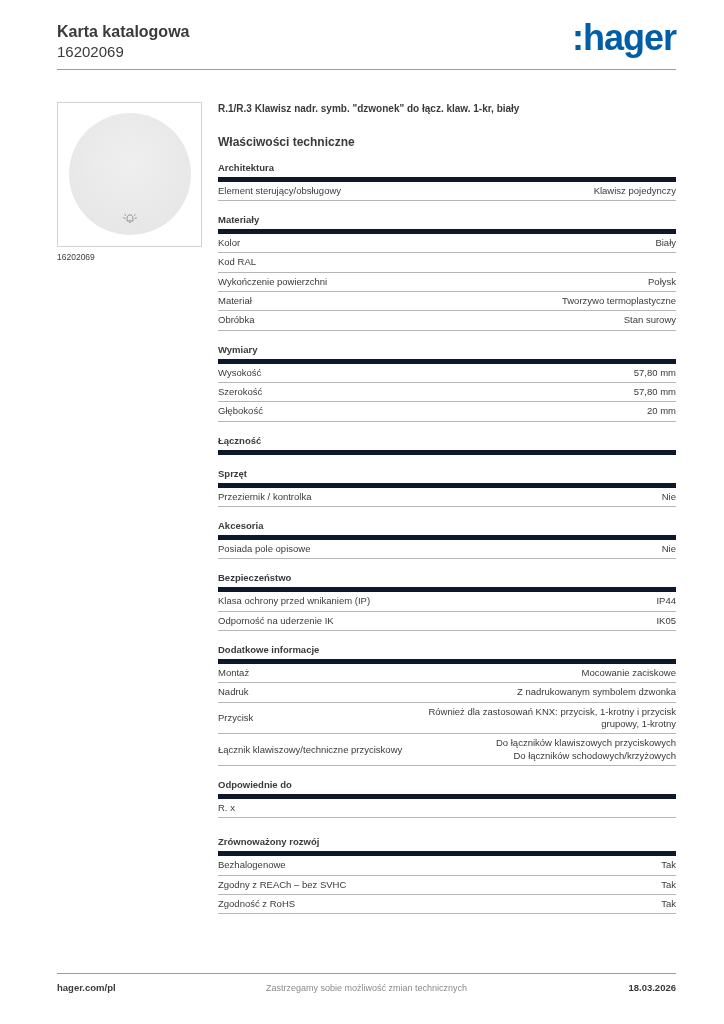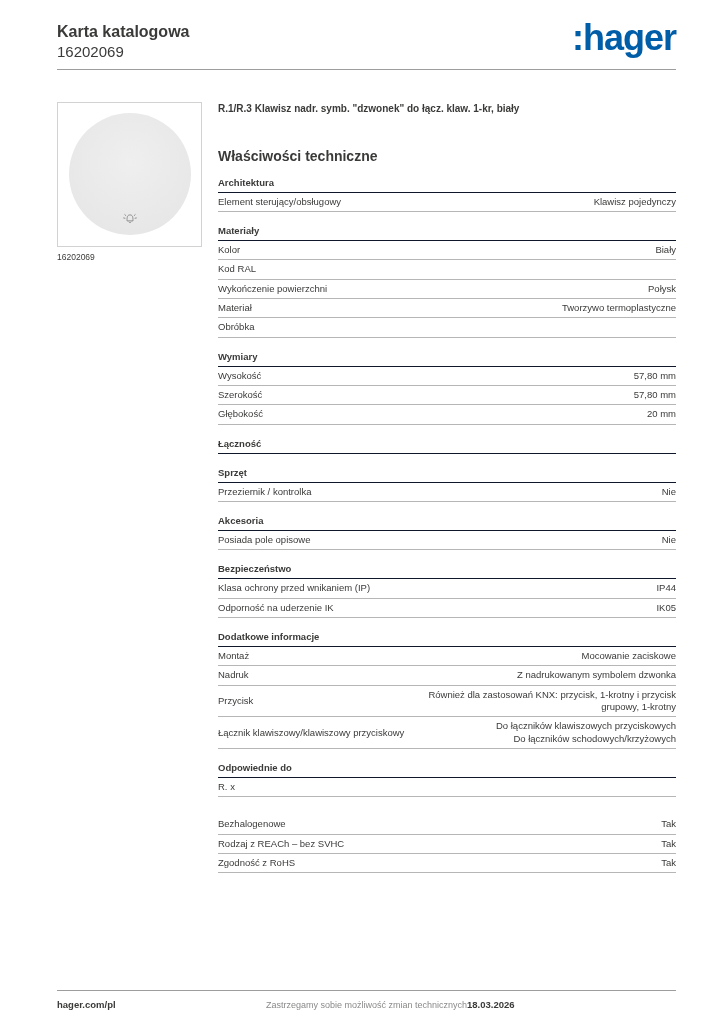--- a/index.html
+++ b/index.html
@@ -35,48 +35,48 @@
   .key-circle {
     width:122px; height:122px; border-radius:50%;
     background:radial-gradient(circle at 50% 40%, #efefef 0%, #e7e7e7 75%, #e2e2e2 100%);
     position:relative;
   }
   .bell { position:absolute; bottom:7px; left:50%; transform:translateX(-50%); line-height:0; }
   .image-caption { font-size:8.5px; margin-top:5px; color:#3a3a39; }
 
   .spec-col { flex:1; min-width:0; }
   .product-title { font-size:10px; font-weight:bold; line-height:1.3; }
-  .spec-heading { font-size:14px; font-weight:bold; margin-top:33px; }
+  .spec-heading { font-size:12px; font-weight:bold; margin-top:20px; }
 
   
   .sections { margin-top:2px; }
   .section { margin-top:13px; }
   .section:nth-child(9) { }   
   .section:nth-child(10){ margin-top:18px; }   
   .section-title {
     font-size:9.5px; font-weight:bold;
-    padding-bottom:4px; border-bottom:1px solid #0f172a;
+    padding-bottom:4px; border-bottom:5px solid #0f172a;
   }
   .row {
     display:flex; justify-content:space-between; align-items:center; gap:14px;
     font-size:9.5px; line-height:1.3;
     padding:3px 0 3px; border-bottom:1px solid #b6b6b5;
   }
   .row-label { flex:none; max-width:55%; }
   .row-value { flex:1; text-align:right; white-space:pre-line; }
 
   
   .footer {
-    position:absolute; left:57px; right:48px; bottom:14px;
+    position:absolute; left:57px; right:48px; bottom:31px;
     border-top:1px solid #9d9d9c; padding-top:8px;
     display:grid; grid-template-columns:1fr auto 1fr; align-items:baseline;
   }
   .footer-left { font-size:9.5px; font-weight:bold; color:#3a3a39; text-decoration:none; cursor:pointer; }
   .footer-center { font-size:9px; color:#8a8a89; text-align:right; }
-  .footer-right { font-size:9.5px; font-weight:bold; text-align:left; }
+  .footer-right { font-size:9.5px; font-weight:bold; text-align:right; }
 </style>
 </head>
 <body>
 
 <div class="page">
 
   <header class="header">
     <div>
       <h1 class="header-title">Karta katalogowa</h1>
       <div class="header-id">16202069</div>
@@ -135,20 +135,21 @@
     <span class="row-value">Połysk</span>
   </div>
 
   <div class="row">
     <span class="row-label">Materiał</span>
     <span class="row-value">Tworzywo termoplastyczne</span>
   </div>
 
   <div class="row">
     <span class="row-label">Obróbka</span>
+    <span class="row-value">Stan surowy</span>
   </div>
 </div>
   </section>
 
   <section class="section">
     <h4 class="section-title">Wymiary</h4>
     <div class="section-rows">
   <div class="row">
     <span class="row-label">Wysokość</span>
     <span class="row-value">57,80 mm</span>
@@ -218,46 +219,47 @@
     <span class="row-value">Z nadrukowanym symbolem dzwonka</span>
   </div>
 
   <div class="row">
     <span class="row-label">Przycisk</span>
     <span class="row-value">Również dla zastosowań KNX: przycisk, 1-krotny i przycisk
 grupowy, 1-krotny</span>
   </div>
 
   <div class="row">
-    <span class="row-label">Łącznik klawiszowy/klawiszowy przyciskowy</span>
+    <span class="row-label">Łącznik klawiszowy/techniczne przyciskowy</span>
     <span class="row-value">Do łączników klawiszowych przyciskowych
 Do łączników schodowych/krzyżowych</span>
   </div>
 </div>
   </section>
 
   <section class="section">
     <h4 class="section-title">Odpowiednie do</h4>
     <div class="section-rows">
   <div class="row">
     <span class="row-label">R. x</span>
     <span class="row-value"></span>
   </div>
 </div>
   </section>
 
   <section class="section">
+    <h4 class="section-title">Zrównoważony rozwój</h4>
     <div class="section-rows">
   <div class="row">
     <span class="row-label">Bezhalogenowe</span>
     <span class="row-value">Tak</span>
   </div>
 
   <div class="row">
-    <span class="row-label">Rodzaj z REACh – bez SVHC</span>
+    <span class="row-label">Zgodny z REACh – bez SVHC</span>
     <span class="row-value">Tak</span>
   </div>
 
   <div class="row">
     <span class="row-label">Zgodność z RoHS</span>
     <span class="row-value">Tak</span>
   </div>
 </div>
   </section>
 </div>

